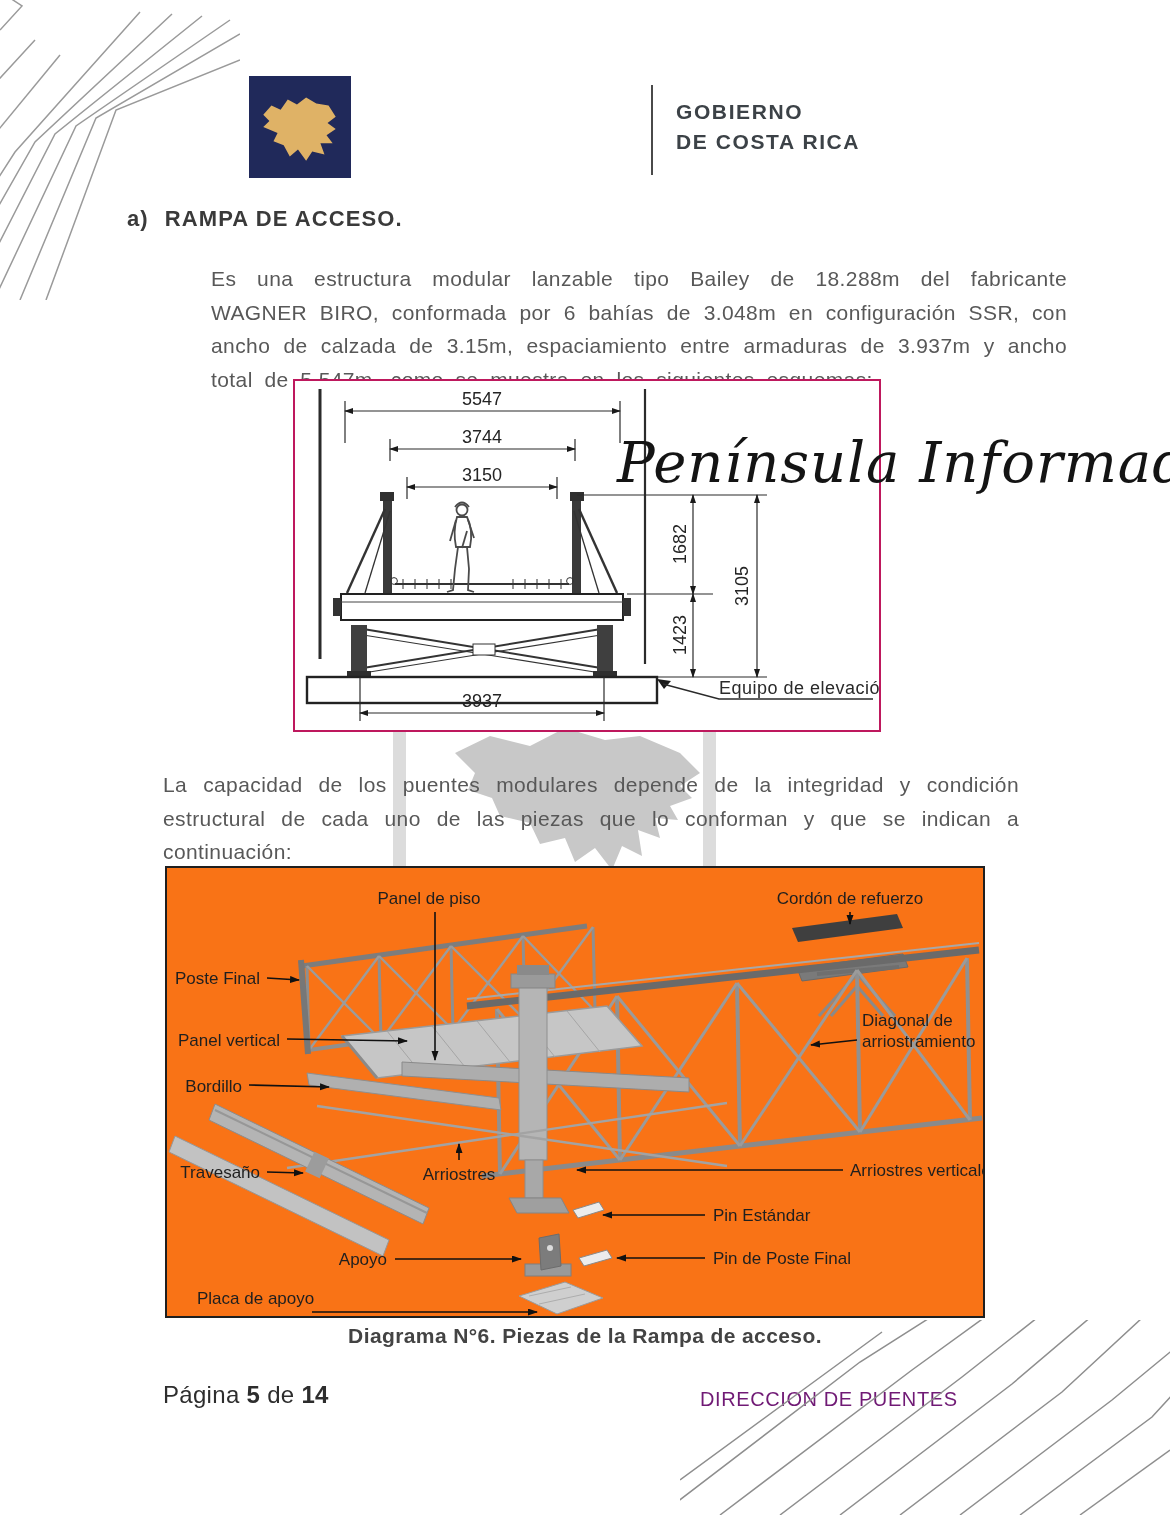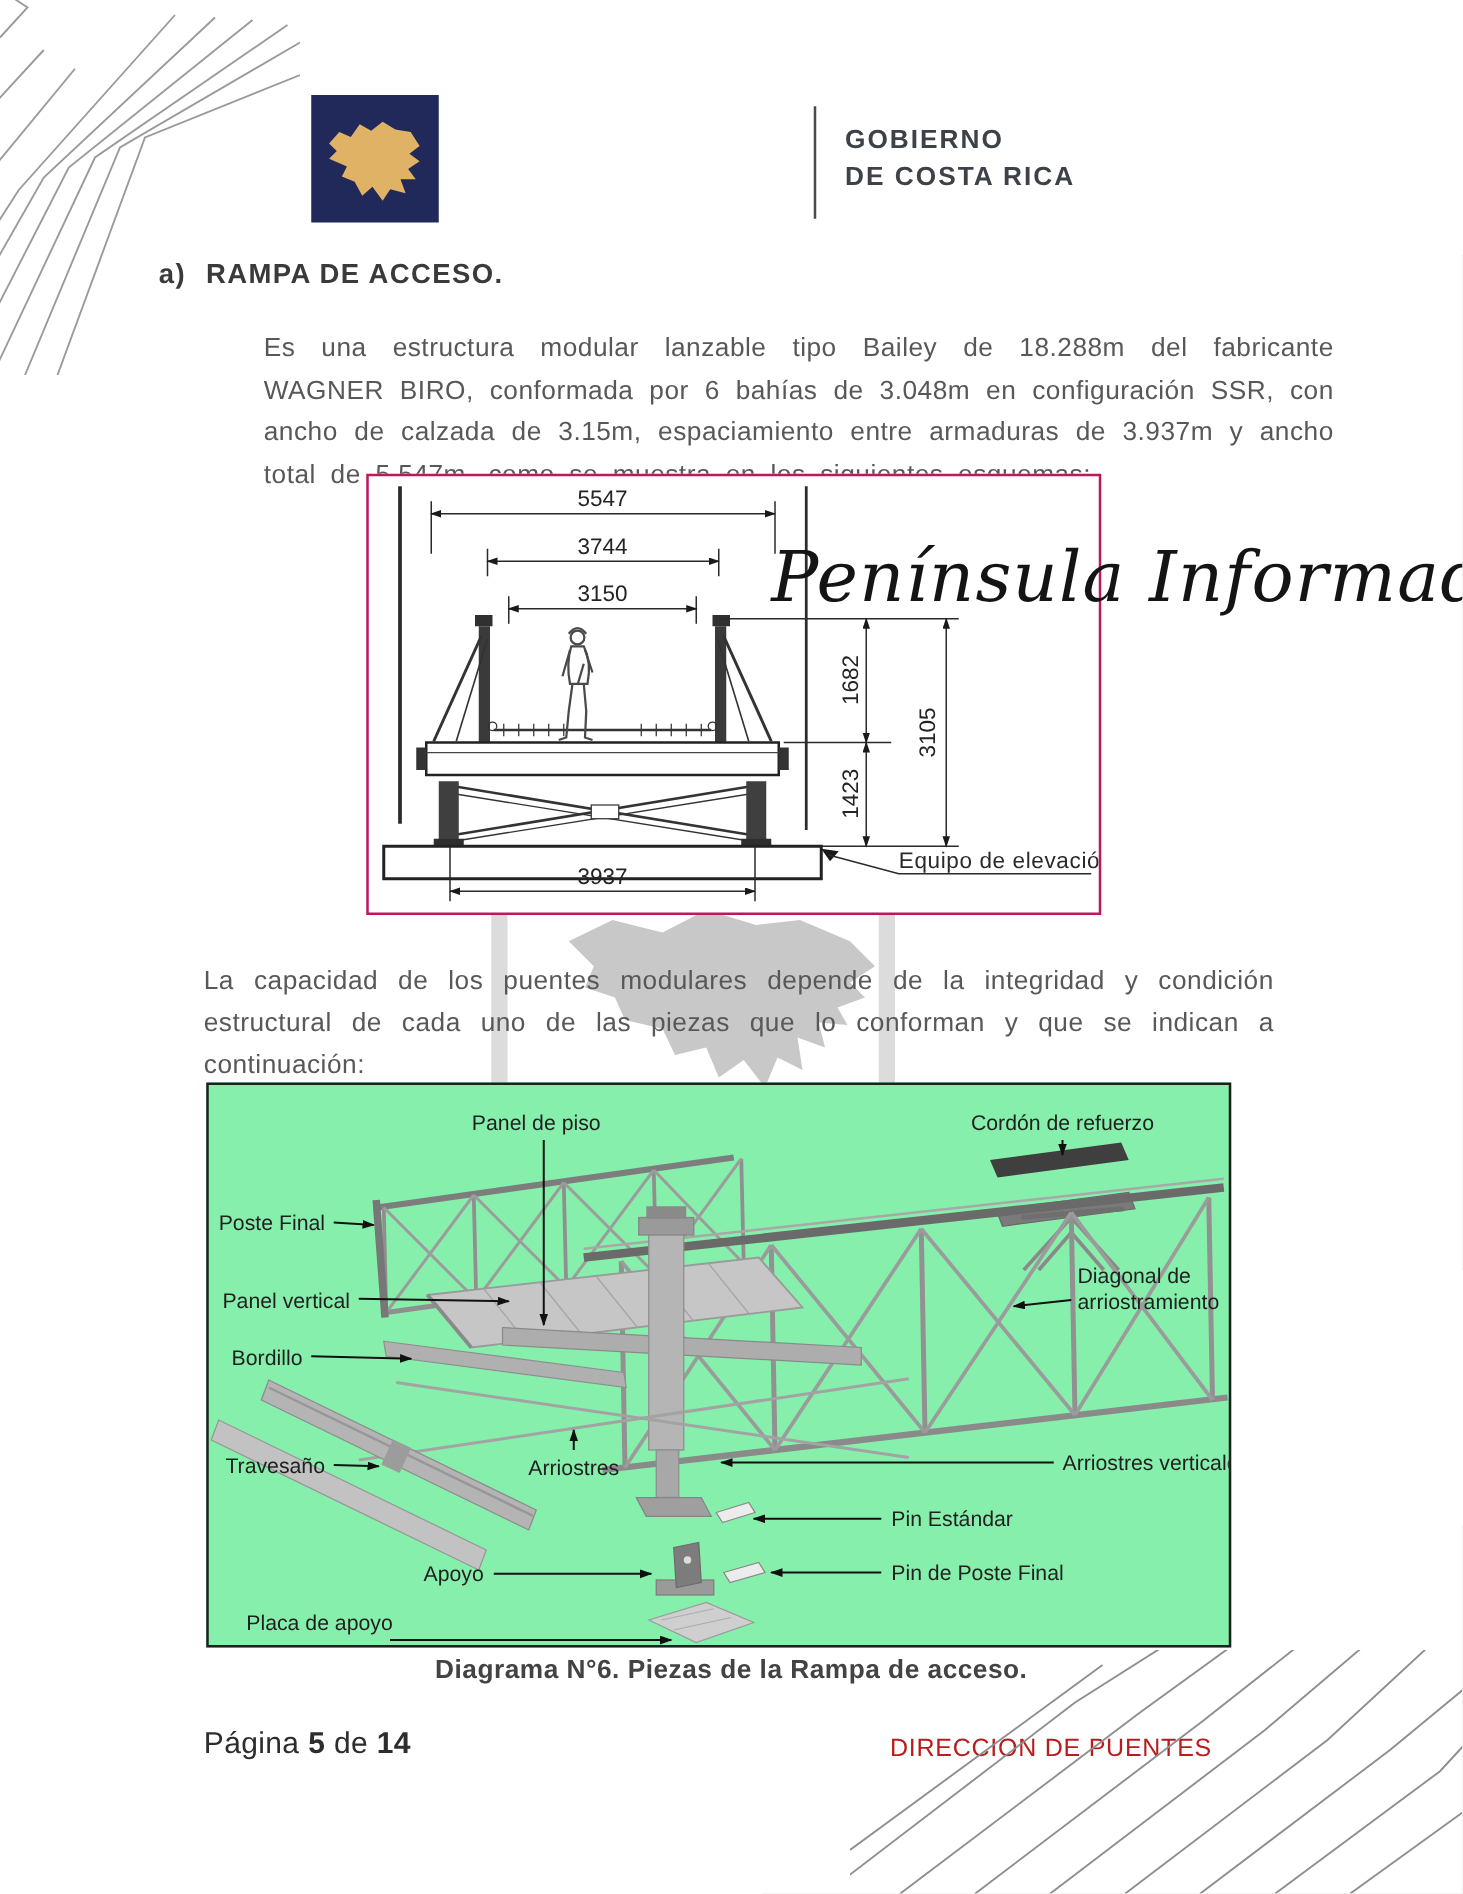--- a/index.html
+++ b/index.html
@@ -25,38 +25,38 @@
   .heading .sec-label{margin-right:16px;}
   .para{left:163px;width:856px;font-size:21px;line-height:33.5px;
     color:#585858;letter-spacing:0.4px;word-spacing:5.5px;text-align:justify;}
   .para1{top:262px;margin-left:48px;}
   .para2{top:768px;z-index:2;}
 
   
   .diagram1{left:293px;top:379px;width:588px;height:353px;
     border:2px solid #be185d;background:#ffffff;}
   .diagram2{left:165px;top:866px;width:820px;height:452px;
-    border:2px solid #1f1f1f;background:#86efac;z-index:3;}
+    border:2px solid #1f1f1f;background:#f97316;z-index:3;}
 
   .caption{left:170px;width:830px;text-align:center;font-size:21px;
     font-weight:bold;color:#434343;letter-spacing:0.4px;}
   .caption1{top:731px;z-index:4;}
   .caption2{top:1324px;}
 
   
   .wm-text{left:617px;top:430px;font-family:"DejaVu Serif",serif;
     font-style:italic;font-size:56px;color:#141414;z-index:5;
     white-space:nowrap;letter-spacing:1px;}
   .wm-map{left:380px;top:698px;z-index:0;}
 
   
   .footer-left{left:163px;top:1381px;font-size:24px;color:#2d2d2d;letter-spacing:0.3px;}
   .footer-left b{font-weight:bold;}
   .footer-right{left:700px;top:1388px;width:270px;font-size:20px;
-    color:#b91c1c;letter-spacing:0.6px;margin-left:12px;}
+    color:#701a75;letter-spacing:0.6px;}
 
   .decor{pointer-events:none;z-index:6;}
   .decor-tl{left:0;top:0;}
   .decor-br{left:680px;top:1320px;}
 </style>
 </head>
 <body>
 
 <div class="page">
 

